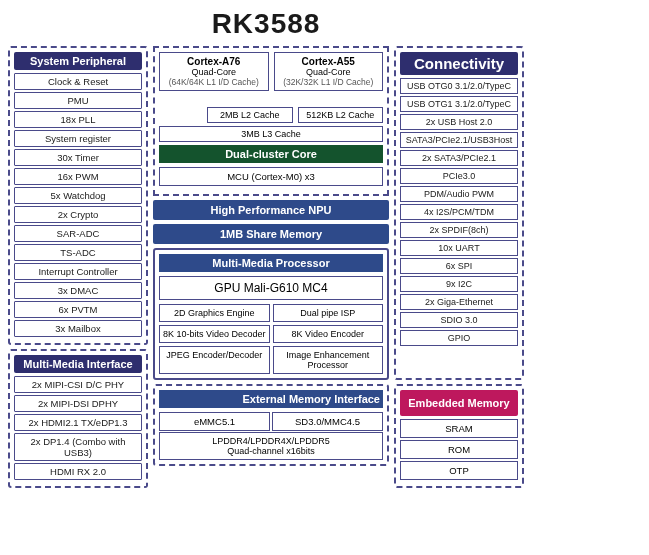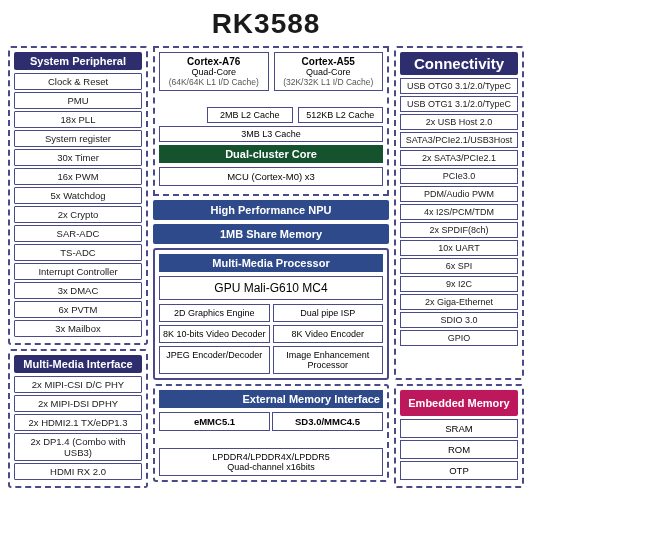--- a/index.html
+++ b/index.html
@@ -177,22 +177,21 @@
       color: #fff;
       text-align: right;
       font-weight: bold;
       font-size: 11px;
       padding: 3px;
       margin-bottom: 4px;
     }
     .ext-row {
       display: flex;
       gap: 2px;
-      margin-bottom: 17px;
-      font-weight: bold;
+      margin-bottom: 1px;
     }
     .ext-item {
       flex: 1;
       border: 1px solid #4a4a8a;
       text-align: center;
       font-size: 9.5px;
       padding: 3px;
     }
     .ext-lpddr {
       border: 1px solid #4a4a8a;

